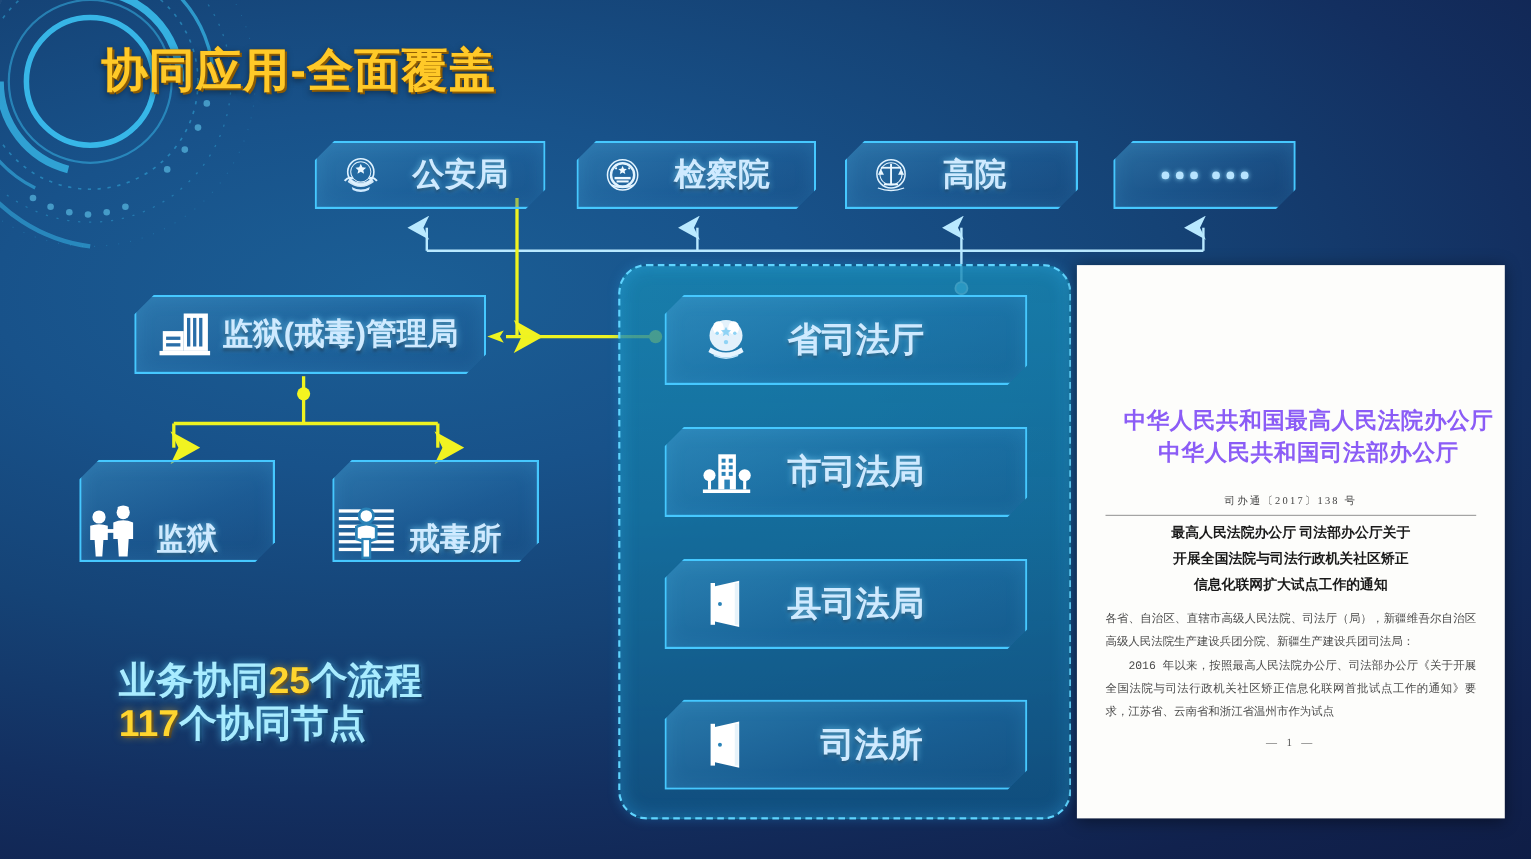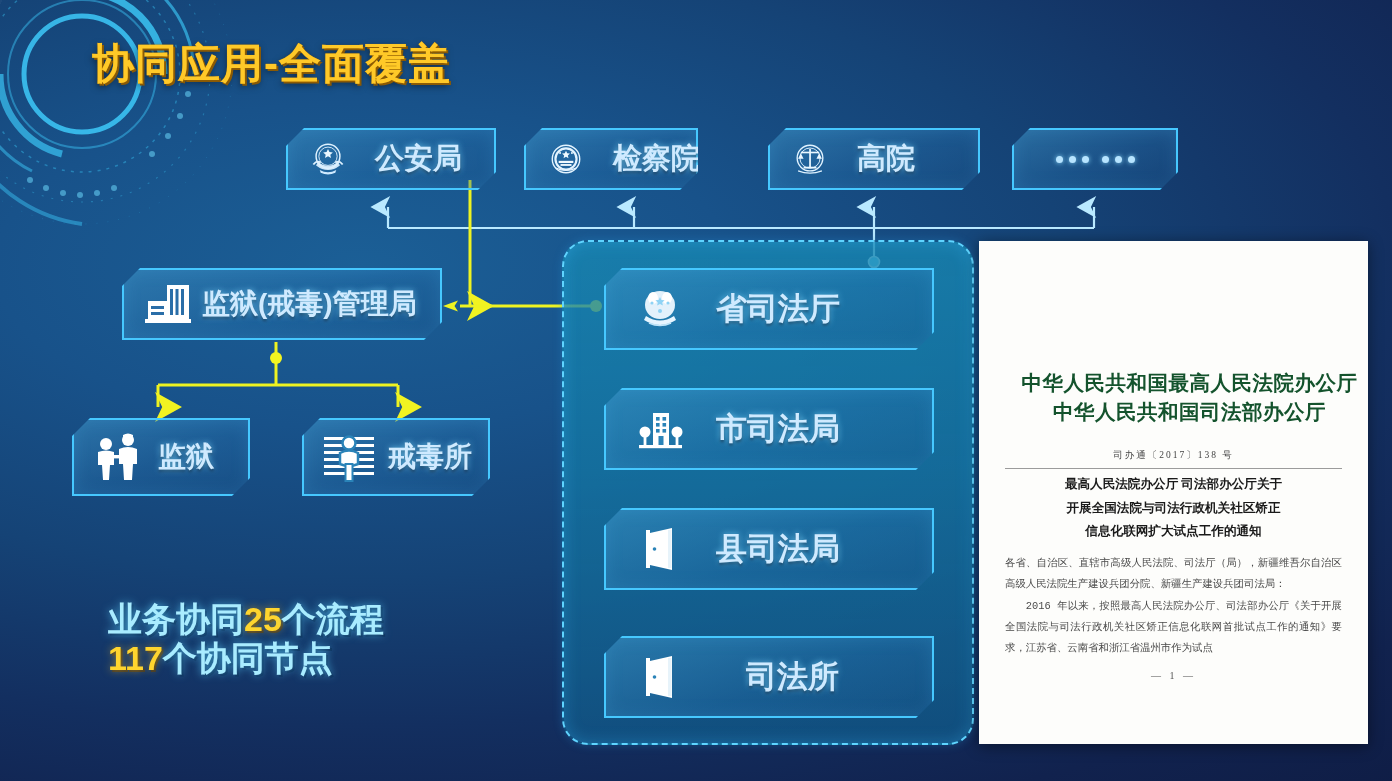--- a/index.html
+++ b/index.html
@@ -55,36 +55,36 @@
     background:linear-gradient(180deg, rgba(24,135,178,.80) 0%, rgba(20,120,165,.76) 45%, rgba(17,92,140,.72) 100%);
     box-shadow:0 0 16px rgba(60,190,255,.30) inset, 0 0 10px rgba(40,150,220,.30);
   }
   .mid-box{height:82px;padding-left:26px;}
   .mid-box .ic{width:56px;height:56px;}
   .mid-box .lbl{font-size:31px;margin-left:28px;}
   
   .left-main{left:122px;top:268px;width:320px;height:72px;padding-left:18px;}
   .left-main .ic{width:52px;height:46px;}
   .left-main .lbl{font-size:28px;margin-left:8px;}
-  .leaf{height:78px;padding-left:16px;}
+  .leaf{height:93px;align-items:flex-end;}
   .leaf .ic{width:58px;height:52px;}
   .leaf .lbl{font-size:28px;margin-left:10px;}
   
   .stats{position:absolute;left:108px;top:600px;width:330px;line-height:1.16;}
   .stats div{font-size:34px;font-weight:bold;color:#a9ecff;
     text-shadow:0 0 8px rgba(90,210,255,.75), 2px 2px 0 rgba(8,40,80,.75);}
   .stats .num{color:#ffd52e;text-shadow:0 0 8px rgba(255,200,40,.55), 2px 2px 0 rgba(90,55,0,.6);}
   
   .doc{
     position:absolute;left:979px;top:241px;width:389px;height:503px;
     background:#fdfdfb;box-shadow:0 2px 14px rgba(0,0,0,.45);
     overflow:hidden;font-family:"Liberation Serif","DejaVu Serif",serif;
   }
   .doc-redhead{
-    text-align:center;color:#14532d;font-weight:bold;
+    text-align:center;color:#8b5cf6;font-weight:bold;
     font-size:20.5px;line-height:1.42;letter-spacing:.5px;
     margin-top:128px;
     margin-left:32px;
   }
   .doc-no{text-align:center;font-size:9.5px;color:#444;margin-top:22px;letter-spacing:2px;}
   .doc-rule{height:1px;background:#9b9b9b;margin:6px 26px 0 26px;}
   .doc-title{text-align:center;font-size:12.6px;font-weight:bold;color:#1a1a1a;
              line-height:1.85;margin:4px 30px 0 30px;}
   .doc-body{font-size:10.4px;color:#4a4a4a;line-height:2.05;margin:10px 26px 0 26px;text-align:justify;font-family:Liberation Mono, monospace;}
   .doc-body p{margin:0;}
@@ -185,21 +185,21 @@
         <circle cx="24" cy="21" r="10" fill="none" stroke="#dff2ff" stroke-width="1"></circle>
         <path d="M24 13 l1.6 3.4 3.7.4-2.8 2.5.8 3.6-3.3-1.9-3.3 1.9.8-3.6-2.8-2.5 3.7-.4z" fill="#eaf7ff"></path>
         <path d="M13 27 q11 9 22 0 l2 4 q-13 10 -26 0z" fill="#dff2ff" opacity=".92"></path>
         <path d="M8 30 q4 -5 8 -2 M40 30 q-4 -5 -8 -2" stroke="#dff2ff" stroke-width="2" fill="none"></path>
         <path d="M15 36 q9 5 18 0 l-1 3 q-8 4 -16 0z" fill="#cfeaff"></path>
       </svg>
     </span>
     <span class="lbl">公安局</span>
   </div>
 
-  <div class="tbox top-box" style="left:524px;top:128px;width:174px;">
+  <div class="tbox top-box" style="left:524px;top:128px;width:218px;">
     <span class="ic">
       <svg viewBox="0 0 48 48" width="44" height="44">
         <circle cx="24" cy="24" r="15" fill="none" stroke="#e3f4ff" stroke-width="1.5"></circle>
         <circle cx="24" cy="24" r="11.5" fill="none" stroke="#e3f4ff" stroke-width="2.4"></circle>
         <path d="M24 15 l1.3 2.8 3 .3-2.3 2 .7 3-2.7-1.6-2.7 1.6.7-3-2.3-2 3-.3z" fill="#f0faff"></path>
         <circle cx="17.5" cy="17.5" r="1.1" fill="#f0faff"></circle>
         <circle cx="30.5" cy="17.5" r="1.1" fill="#f0faff"></circle>
         <rect x="16" y="26" width="16" height="2.4" fill="#f0faff"></rect>
         <rect x="18" y="29.5" width="12" height="2" fill="#f0faff"></rect>
         <path d="M13 34 q11 5 22 0" stroke="#e3f4ff" stroke-width="1.4" fill="none"></path>

